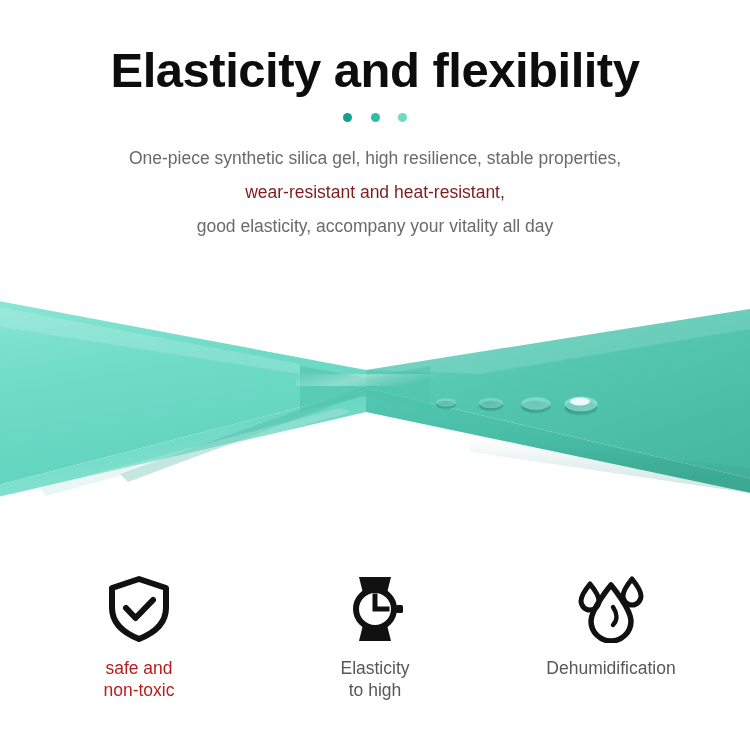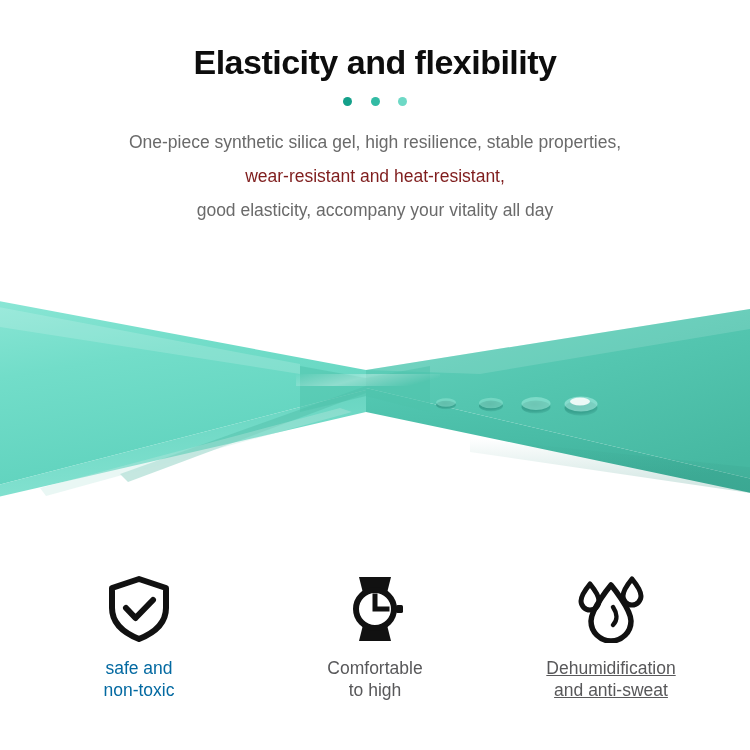--- a/index.html
+++ b/index.html
@@ -26,21 +26,21 @@
   .header {
     position: absolute;
     top: 0;
     left: 0;
     width: 750px;
     text-align: center;
   }
   .title {
     margin: 0;
     padding-top: 44px;
-    font-size: 34px;
+    font-size: 49px;
     font-weight: 700;
     letter-spacing: -0.5px;
     color: #0d0d0d;
     line-height: 1.08;
     font-family: "Liberation Sans", sans-serif;
   }
 
   .dots {
     margin: 0 auto;
     padding-top: 15px;
@@ -229,21 +229,21 @@
 
   <div class="features">
 
     <div class="feature">
       <div class="feature-icon">
         <svg width="66" height="68" viewBox="0 0 66 68" xmlns="http://www.w3.org/2000/svg">
           <path d="M33 4 L60 13 V33 C60 48 48 58 33 64 C18 58 6 48 6 33 V13 Z" fill="none" stroke="#111111" stroke-width="6" stroke-linejoin="round"></path>
           <path d="M20 33 L29.5 43 L47 25" fill="none" stroke="#111111" stroke-width="6" stroke-linecap="round" stroke-linejoin="round"></path>
         </svg>
       </div>
-      <div class="feature-label" style="color: #0369a1;">
+      <div class="feature-label" style="color: #b91c1c;">
         <div>safe and</div>
         <div>non-toxic</div>
       </div>
     </div>
 
     <div class="feature">
       <div class="feature-icon">
         <svg width="66" height="68" viewBox="0 0 66 68" xmlns="http://www.w3.org/2000/svg">
 
           <path d="M17 2 H49 L45 18 H21 Z" fill="#111111"></path>
@@ -251,38 +251,37 @@
           <path d="M21 50 H45 L49 66 H17 Z" fill="#111111"></path>
 
           <rect x="54" y="30" width="7" height="8" rx="1.6" fill="#111111"></rect>
 
           <circle cx="33" cy="34" r="19" fill="none" stroke="#111111" stroke-width="6"></circle>
 
           <path d="M33 21 V34 H45" fill="none" stroke="#111111" stroke-width="5" stroke-linecap="square" stroke-linejoin="miter"></path>
         </svg>
       </div>
       <div class="feature-label" style="color: rgb(88, 88, 90);">
-        <div>Comfortable</div>
+        <div>Elasticity</div>
         <div>to high</div>
       </div>
     </div>
 
     <div class="feature">
       <div class="feature-icon">
         <svg width="76" height="68" viewBox="0 0 76 68" xmlns="http://www.w3.org/2000/svg">
 
           <path d="M17 9 C17 9 26 20 26 26 A9 9 0 0 1 8 26 C8 20 17 9 17 9 Z" fill="none" stroke="#111111" stroke-width="5" stroke-linejoin="round"></path>
 
           <path d="M59 4 C59 4 68 15 68 21 A9 9 0 0 1 50 21 C50 15 59 4 59 4 Z" fill="none" stroke="#111111" stroke-width="5" stroke-linejoin="round"></path>
 
           <path d="M38 10 C38 10 58 34 58 46 A20 20 0 0 1 18 46 C18 34 38 10 38 10 Z" fill="none" stroke="#111111" stroke-width="5.5" stroke-linejoin="round"></path>
 
           <path d="M40 32 C44 38 45 45 40 50" fill="none" stroke="#111111" stroke-width="4.5" stroke-linecap="round"></path>
         </svg>
       </div>
-      <div class="feature-label" style="color: rgb(88, 88, 90); text-decoration: underline;">
+      <div class="feature-label" style="color: rgb(88, 88, 90);">
         <div>Dehumidification</div>
-        <div>and anti-sweat</div>
       </div>
     </div>
 
   </div>
 </div>
 
 </body></html>

